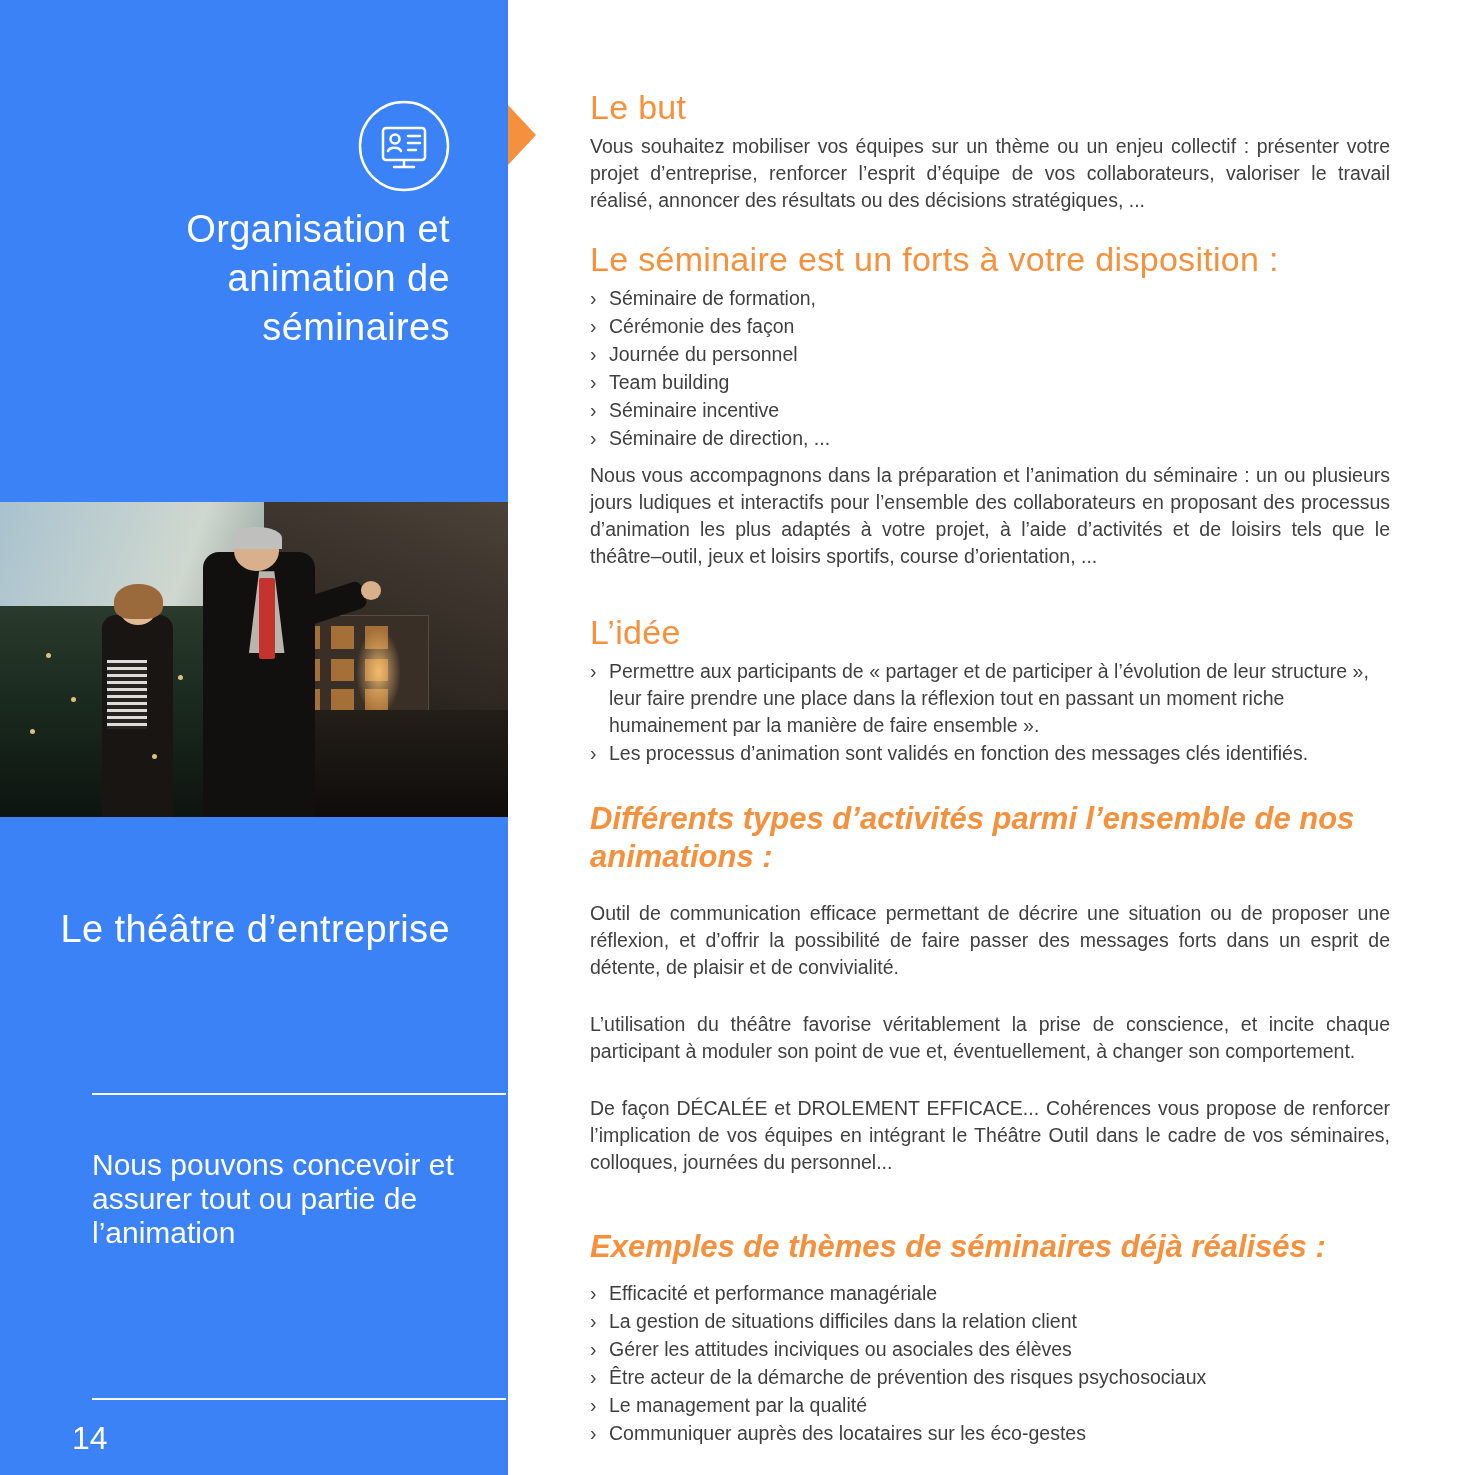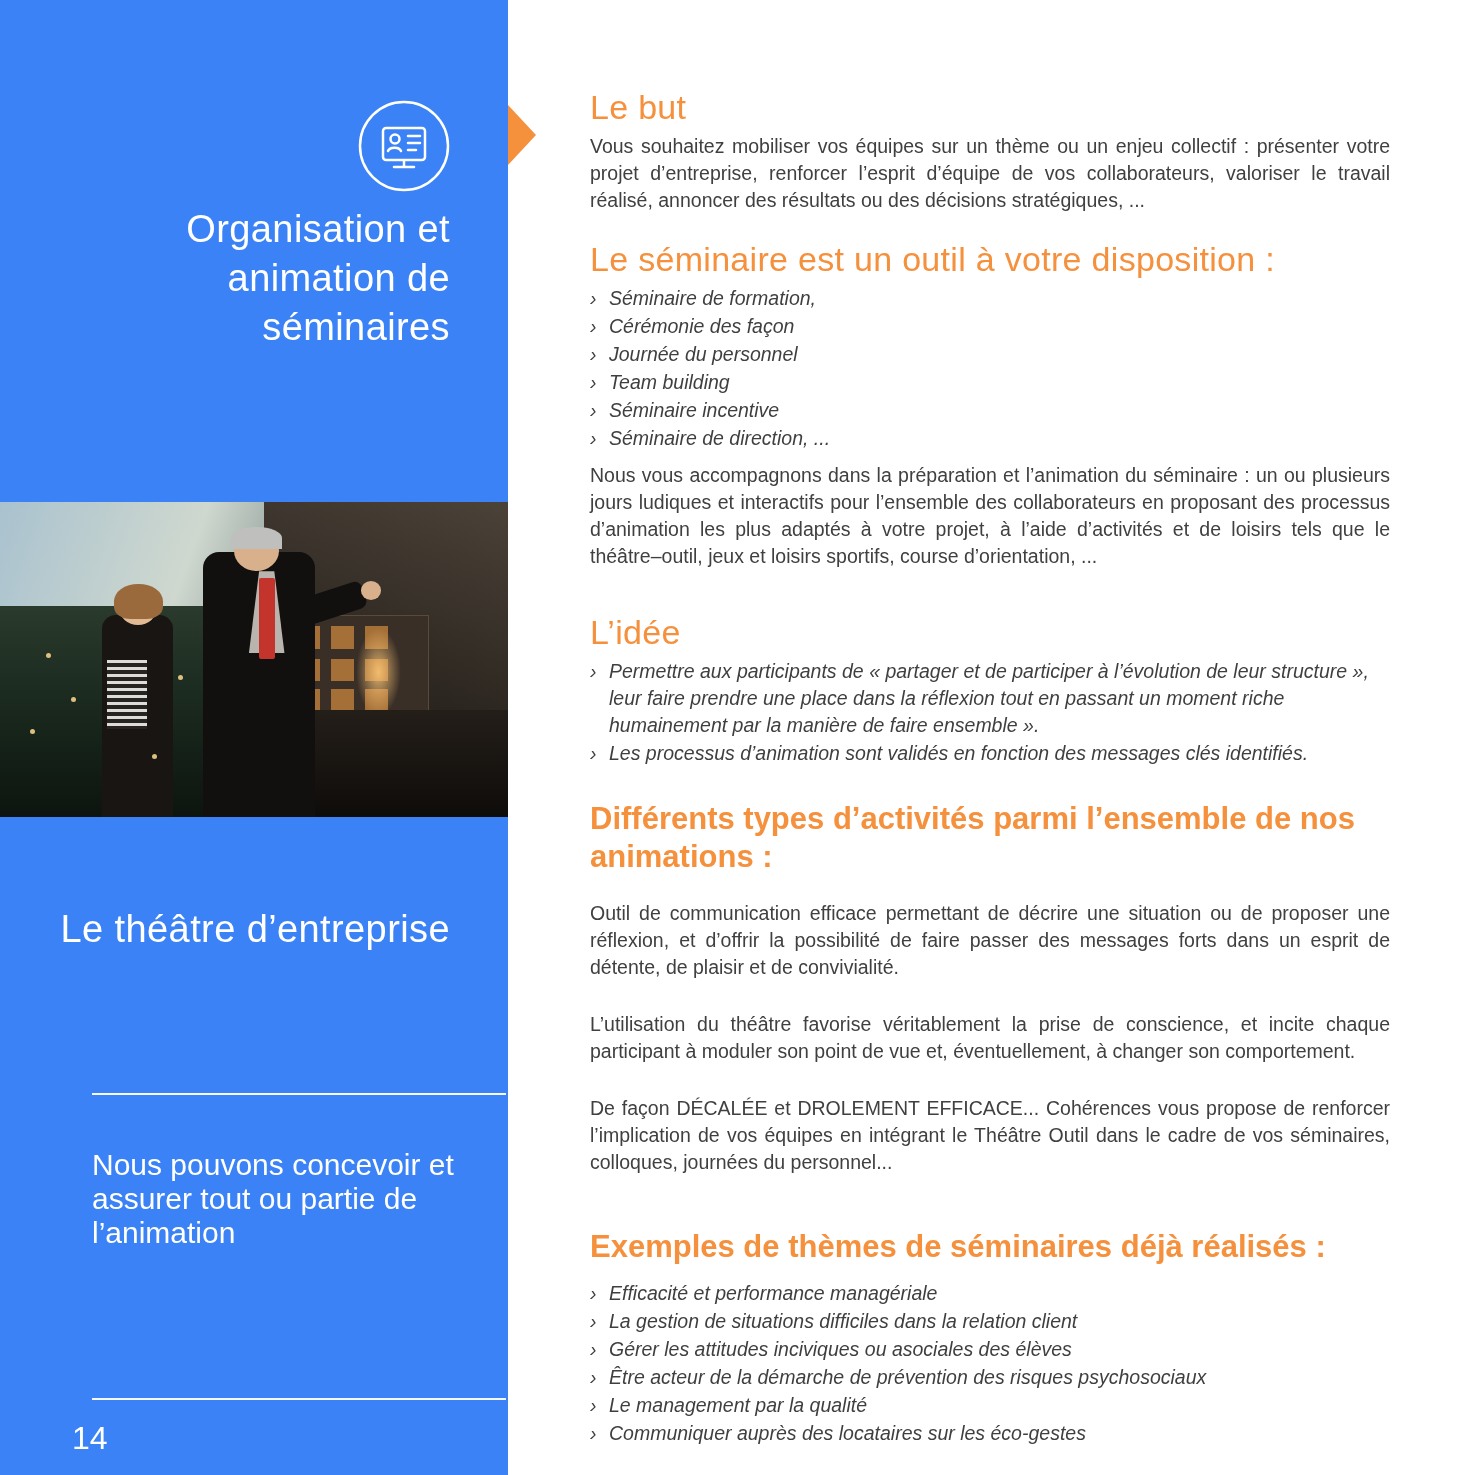--- a/index.html
+++ b/index.html
@@ -206,33 +206,33 @@
     font-weight: 300;
     letter-spacing: .3px;
     margin: 0 0 6px 0;
   }
   .h-bold {
     color: #f5903d;
     font-size: 31px;
     font-weight: bold;
     line-height: 38px;
     margin: 0 0 14px 0;
+    font-style: italic;
   }
   .para {
     font-size: 19.5px;
     line-height: 27px;
     text-align: justify;
     margin: 0 0 14px 0;
     color: #404040;
   }
   ul.list {
     list-style: none;
     margin: 0 0 14px 0;
     padding: 0;
-    font-style: italic;
   }
   ul.list li {
     font-size: 19.5px;
     line-height: 27px;
     color: #3f3f3f;
     padding-left: 19px;
     position: relative;
     margin-bottom: 1px;
   }
   ul.list li::before {
@@ -318,21 +318,21 @@
 </div>
 
 <div class="content">
 
   <div id="t1">
     <h2 class="h-light">Le but</h2>
     <p class="para">Vous souhaitez mobiliser vos équipes sur un thème ou un enjeu collectif : présenter votre projet d’entreprise, renforcer l’esprit d’équipe de vos collaborateurs, valoriser le travail réalisé, annoncer des résultats ou des décisions stratégiques, ...</p>
   </div>
 
   <div id="t2">
-    <h2 class="h-light">Le séminaire est un outil à votre disposition :</h2>
+    <h2 class="h-light">Le séminaire est un forts à votre disposition :</h2>
     <ul class="list">
       <li>Séminaire de formation,</li>
       <li>Cérémonie des façon</li>
       <li>Journée du personnel</li>
       <li>Team building</li>
       <li>Séminaire incentive</li>
       <li>Séminaire de direction, ...</li>
     </ul>
   </div>
 

